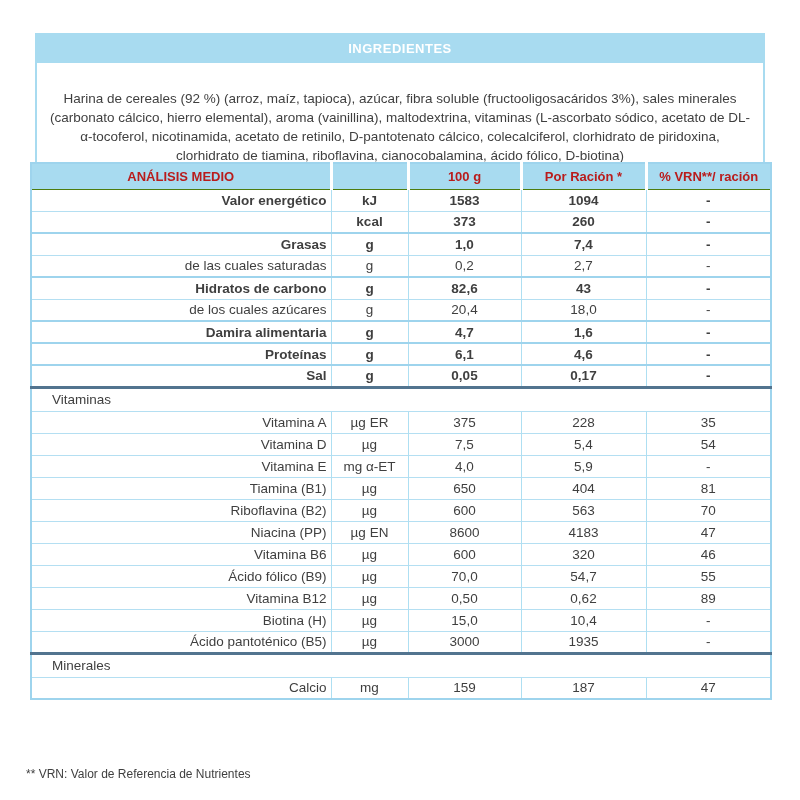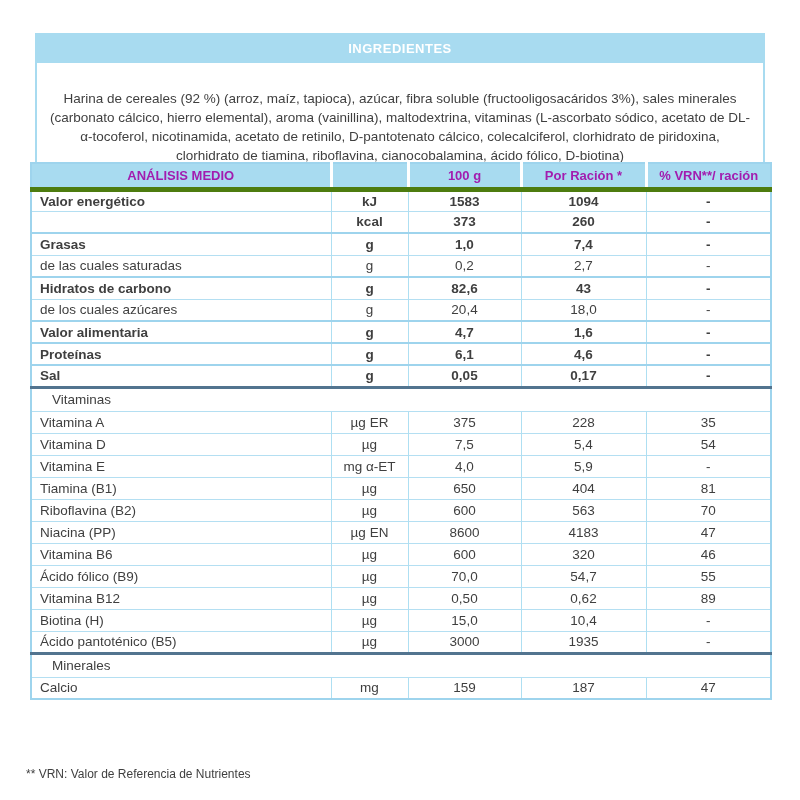--- a/index.html
+++ b/index.html
@@ -47,38 +47,38 @@
     border: 2px solid #9ed4ed;
   }
   col.col-name { width: 300px; }
   col.col-unit { width: 77px; }
   col.col-100g { width: 113px; }
   col.col-rac  { width: 125px; }
   col.col-vrn  { width: 125px; }
 
   thead th {
     background: #a8dbf0;
-    color: #a21caf;
+    color: #b91c1c;
     font-weight: bold;
     font-size: 13px;
     height: 26px;
     text-align: center;
     border-left: 3px solid #ffffff;
-    border-bottom: 5px solid #4d7c0f;
+    border-bottom: 1px solid #4d7c0f;
   }
   thead th:first-child { border-left: none; }
 
   tbody td {
     height: 22px;
     padding: 1px 4px;
     border-left: 1.5px solid #aedff2;
     vertical-align: middle;
   }
   tbody td:first-child { border-left: none; }
-  td.cell-name { text-align: left; padding-left: 8px; }
+  td.cell-name { text-align: right; padding-left: 8px; }
   td.cell-unit, td.cell-v100, td.cell-rac, td.cell-vrn { text-align: center; }
 
   tr.bold td { font-weight: bold; }
 
   tr.top-thin  td { border-top: 1px solid #b4dff2; }
   tr.top-group td { border-top: 2px solid #9ed4ed; }
   tr.top-dark  td { border-top: 3px solid #52748f; }
   tr.top-none  td { border-top: none; }
 
   tr.row-section td {
@@ -161,21 +161,21 @@
           <td class="cell-vrn">-</td>
         </tr>
         <tr class="row-data top-thin">
           <td class="cell-name">de los cuales azúcares</td>
           <td class="cell-unit">g</td>
           <td class="cell-v100">20,4</td>
           <td class="cell-rac">18,0</td>
           <td class="cell-vrn">-</td>
         </tr>
         <tr class="row-data top-group bold">
-          <td class="cell-name">Valor alimentaria</td>
+          <td class="cell-name">Damira alimentaria</td>
           <td class="cell-unit">g</td>
           <td class="cell-v100">4,7</td>
           <td class="cell-rac">1,6</td>
           <td class="cell-vrn">-</td>
         </tr>
         <tr class="row-data top-group bold">
           <td class="cell-name">Proteínas</td>
           <td class="cell-unit">g</td>
           <td class="cell-v100">6,1</td>
           <td class="cell-rac">4,6</td>

